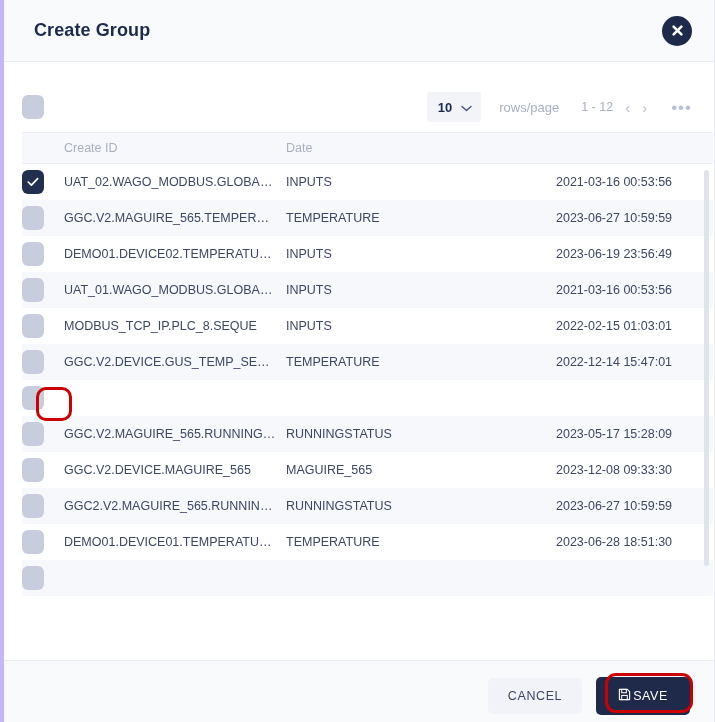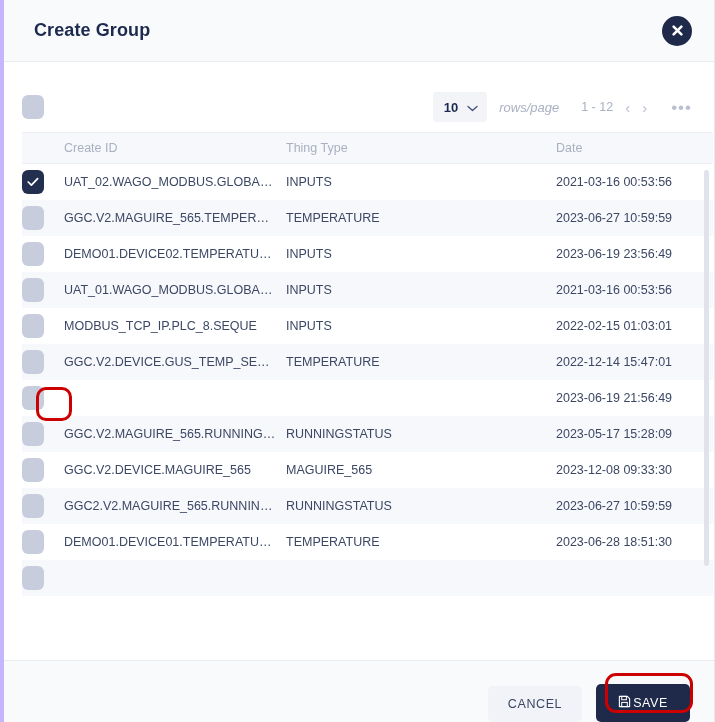--- a/index.html
+++ b/index.html
@@ -82,21 +82,21 @@
   }
   .toolbar-spacer{flex:1}
   .rows-select{
     display:flex;align-items:center;gap:9px;
     background:#f2f4f8;border-radius:3px;
     padding:6px 9px 6px 11px;
     cursor:pointer;
   }
   .rows-value{font-size:13px;font-weight:bold;color:#1b2a4e;}
   .rows-label{
-    font-size:13px;color:#a9b0c1;margin-left:12px;font-style:italic;
+    font-size:13px;color:#a9b0c1;margin-left:18px;
   }
   .page-range{font-size:12.5px;color:#a9b0c1;margin-left:22px;}
   .pager-arrow{
     color:#b9c0d0;font-size:15px;margin-left:12px;cursor:pointer;
     line-height:1;
   }
   .more-dots{
     color:#b9c0d0;font-size:17px;margin-left:24px;cursor:pointer;
     letter-spacing:1px;line-height:1;
   }
@@ -146,21 +146,21 @@
     position:absolute;
     right:4px;top:38px;
     width:5px;height:396px;
     background:#dfe3ec;border-radius:3px;
   }
   
   .footer{
     flex:0 0 62px;height:62px;
     background:#f9fafc;
     border-top:1px solid #e9ebf1;
-    display:flex;align-items:flex-end;justify-content:flex-end;
+    display:flex;align-items:center;justify-content:flex-end;
     gap:14px;padding:8px 24px 0 0;
     box-sizing:border-box;
     position:relative;
   }
   .btn-cancel{
     background:#f1f3f8;border:none;border-radius:5px;
     padding:11px 20px;
     font-family:"Liberation Sans",sans-serif;
     font-size:12.5px;color:#3c4764;letter-spacing:.6px;
     cursor:pointer;
@@ -215,21 +215,20 @@
     <span class="page-range">1 - 12</span>
     <span class="pager-arrow">‹</span>
     <span class="pager-arrow">›</span>
     <span class="more-dots">•••</span>
   </div>
 
   <div class="table-area">
     <div class="thead">
       <div class="col-cb"></div>
       <div class="th col-id">Create ID</div>
-      <div class="th col-type">Thing Type</div>
       <div class="th col-date">Date</div>
     </div>
 
     <div class="tbody" id="tbody">
         <div class="row">
           <div class="col-cb">
             <div class="cb checked">
               <svg width="12" height="10" viewBox="0 0 12 10">
                 <path d="M1.2 5 L4.4 8.2 L10.6 1.6" fill="none" stroke="#ffffff" stroke-width="1.7" stroke-linecap="round" stroke-linejoin="round"></path>
               </svg>
@@ -278,21 +277,20 @@
           <div class="cell col-id">GGC.V2.DEVICE.GUS_TEMP_SENSOR.TEMP…</div>
           <div class="cell col-type">TEMPERATURE</div>
           <div class="cell col-date">2022-12-14 15:47:01</div>
         </div>
         <div class="row">
           <div class="col-cb">
             <div class="cb"></div>
           </div>
           <div class="cell col-id"></div>
           <div class="cell col-type"></div>
-          <div class="cell col-date">2023-06-19 21:56:49</div>
         </div>
         <div class="row alt">
           <div class="col-cb">
             <div class="cb"></div>
           </div>
           <div class="cell col-id">GGC.V2.MAGUIRE_565.RUNNINGSTATUS</div>
           <div class="cell col-type">RUNNINGSTATUS</div>
           <div class="cell col-date">2023-05-17 15:28:09</div>
         </div>
         <div class="row">

